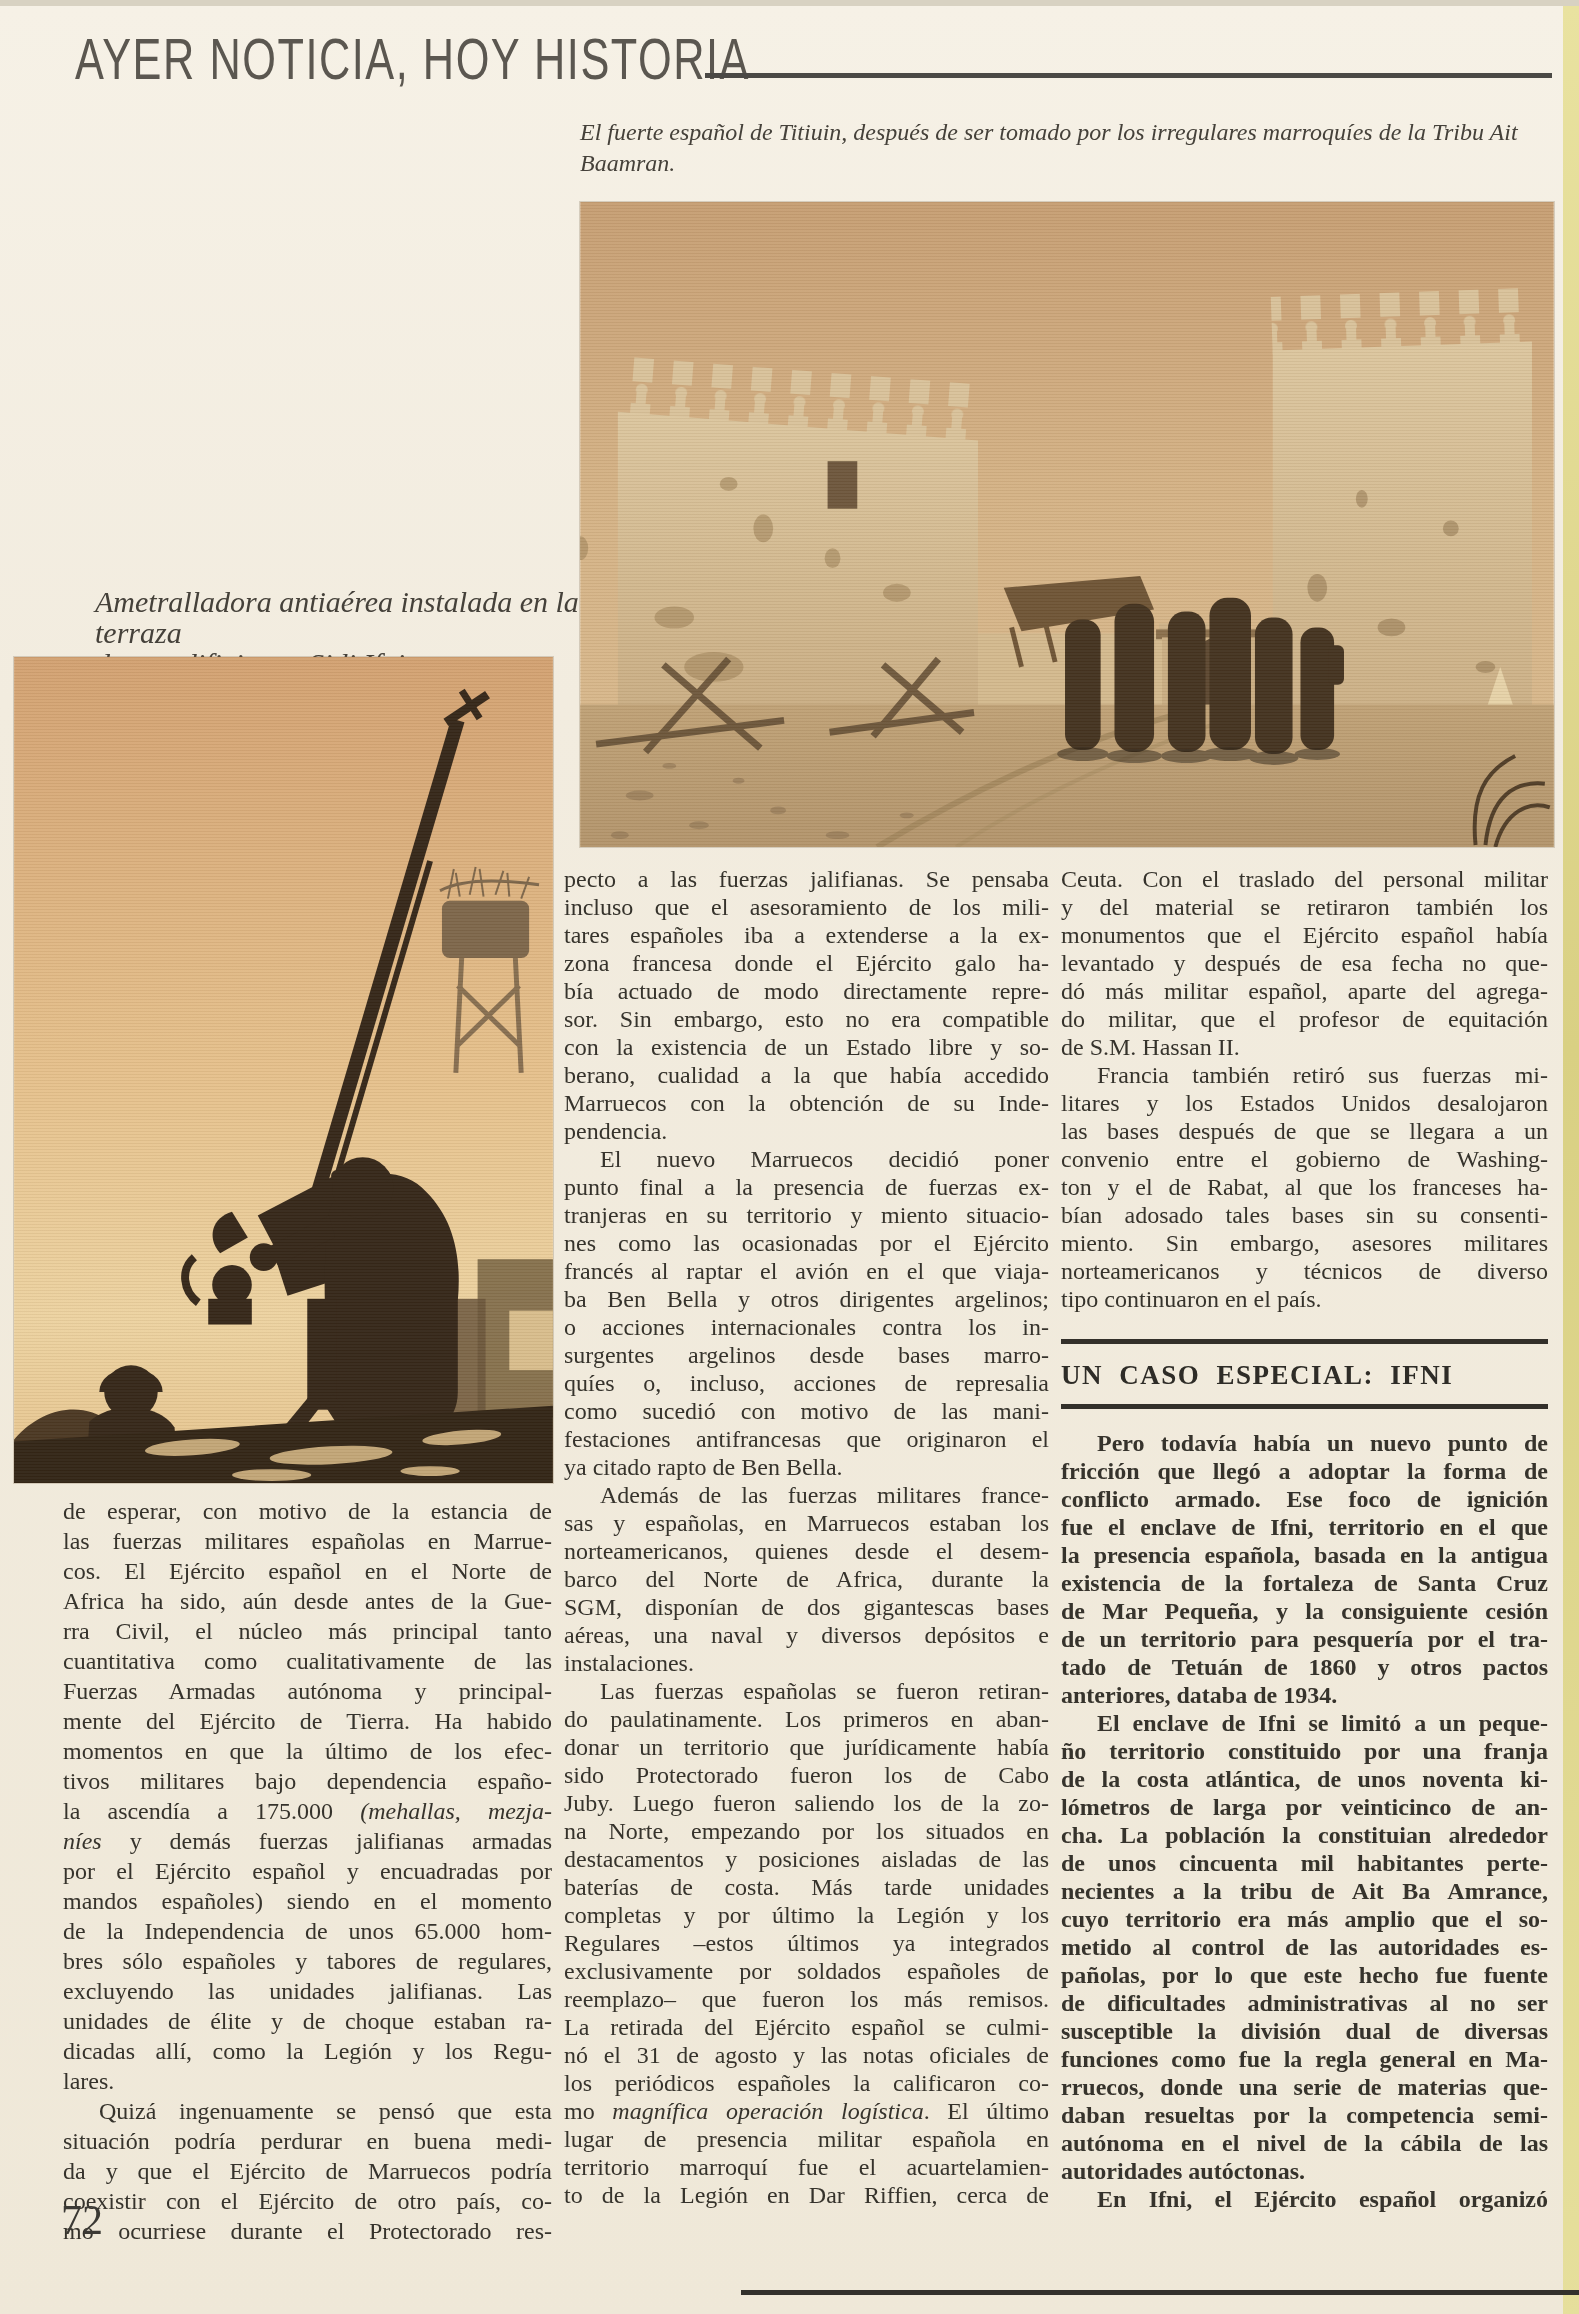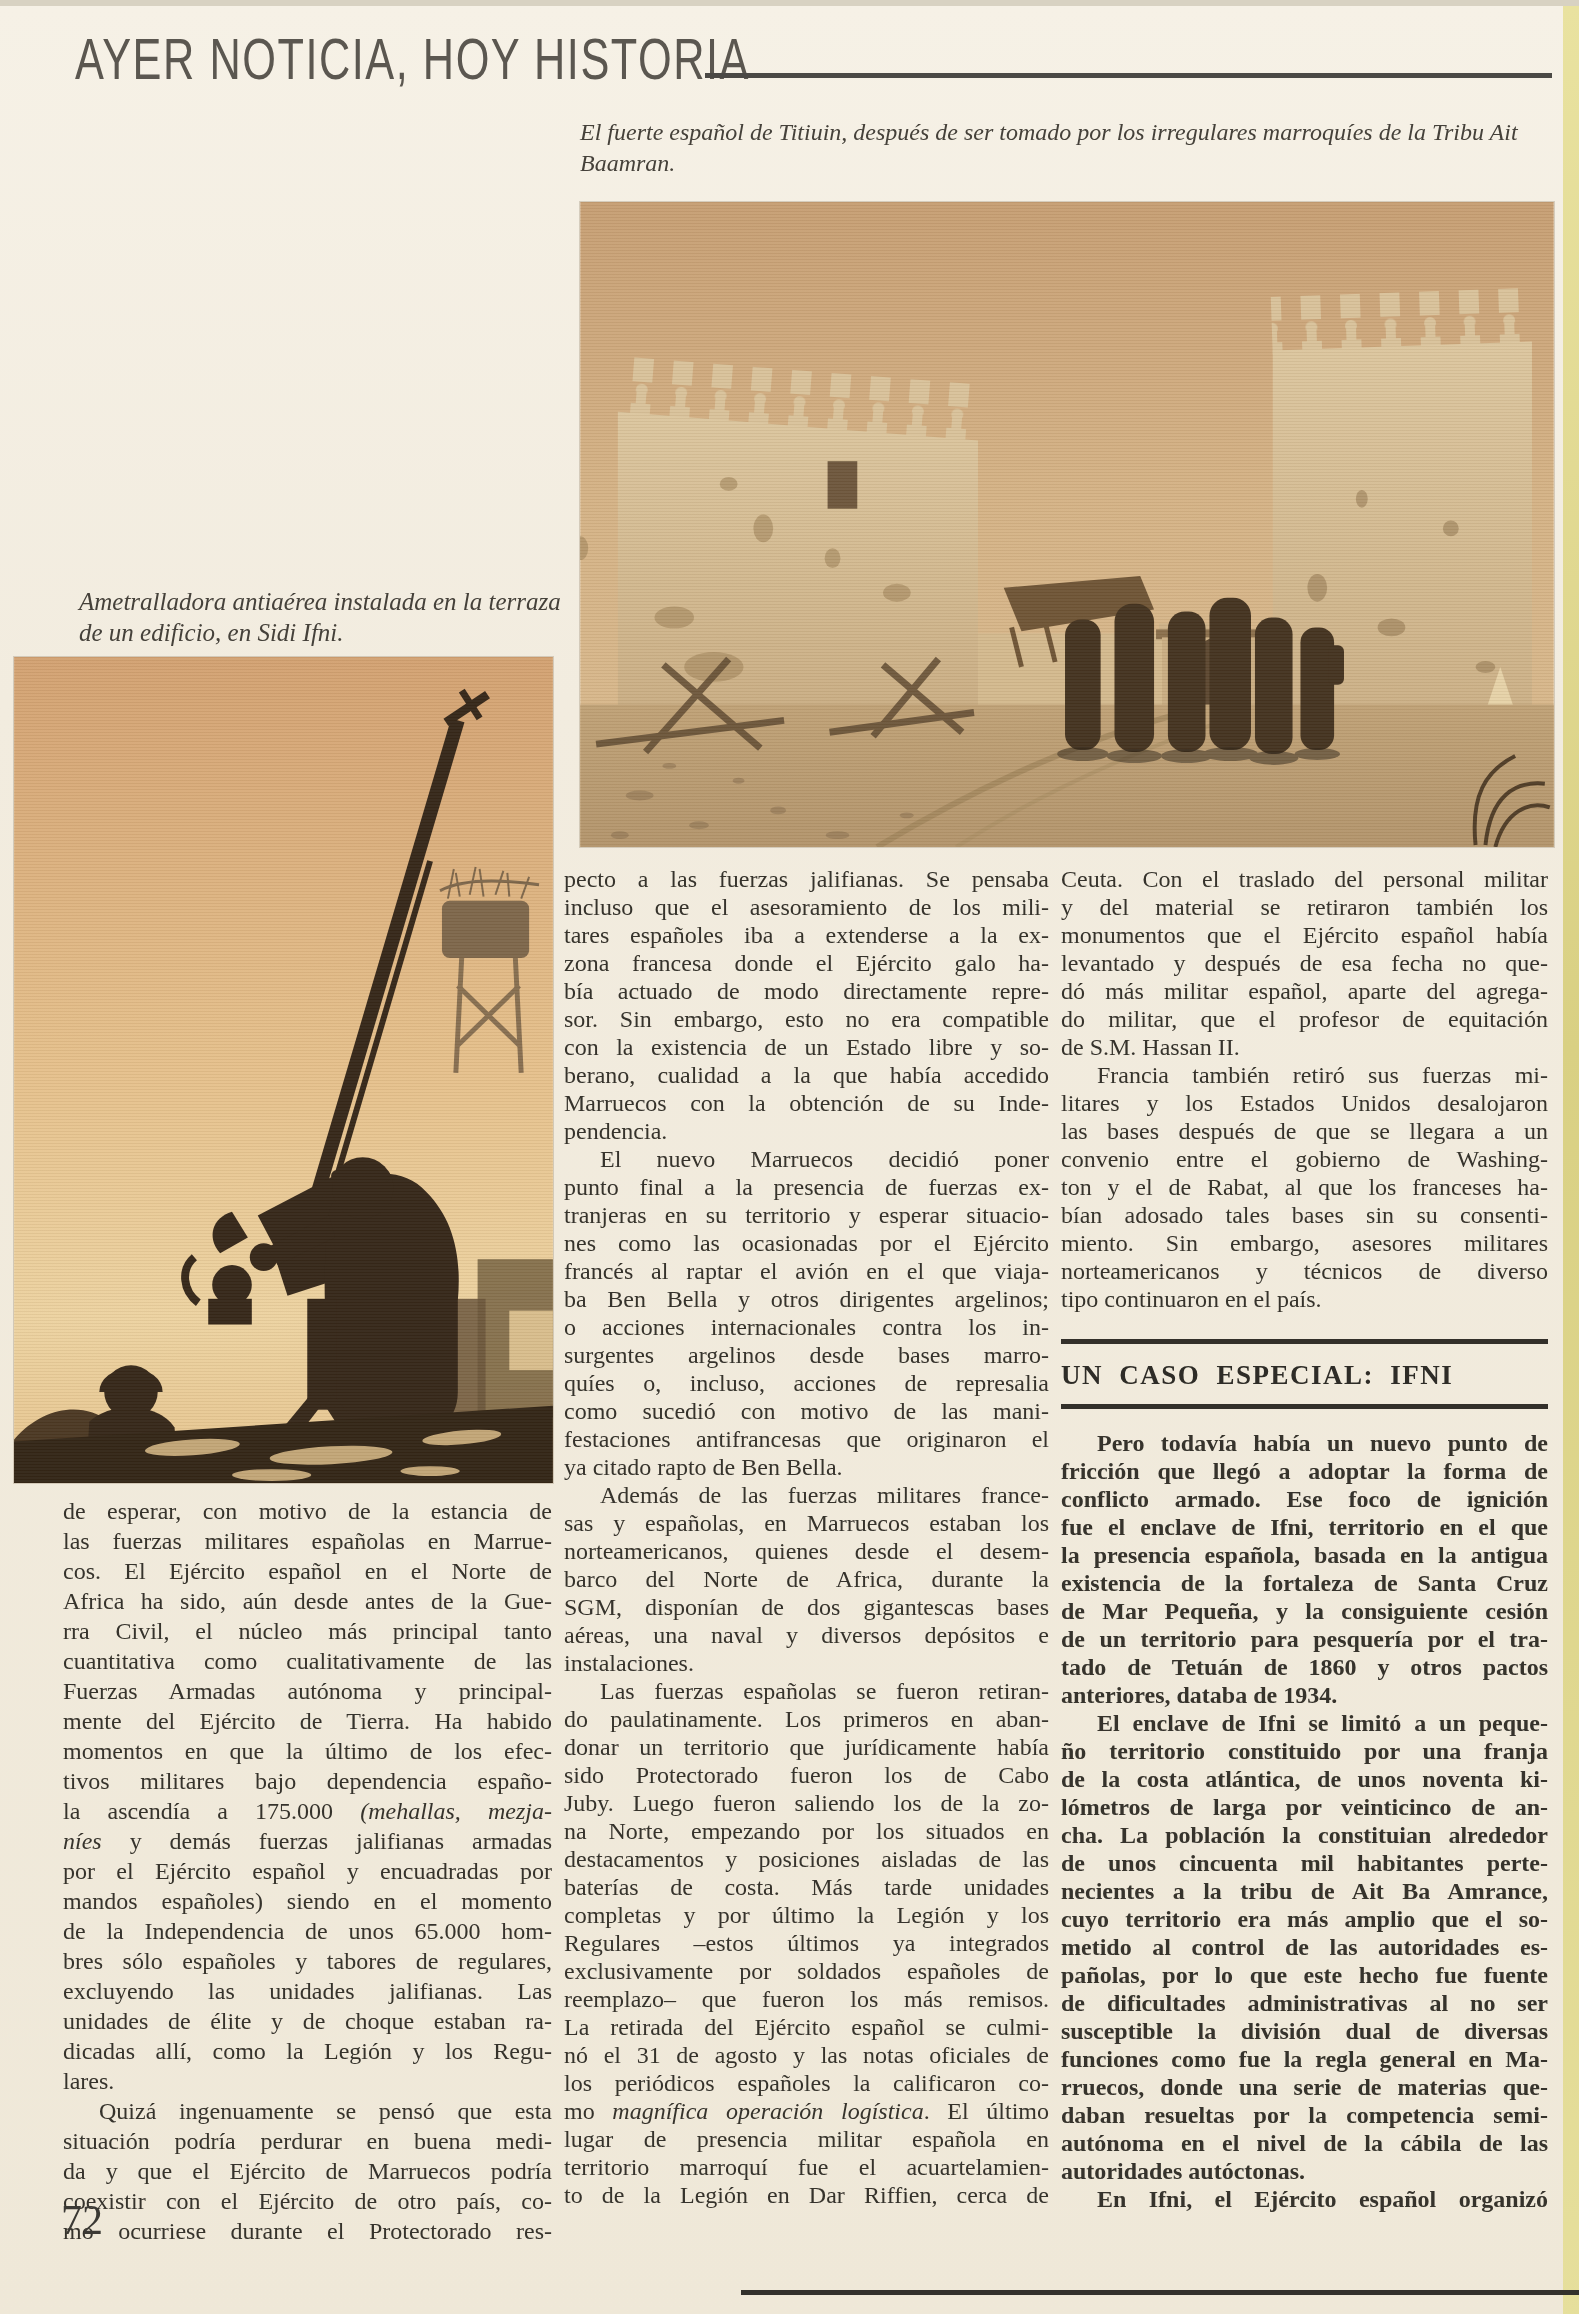--- a/index.html
+++ b/index.html
@@ -8,21 +8,21 @@
   
   .masthead{position:absolute;left:75px;top:20px;height:63px;}
   .masthead-text{display:inline-block;transform:scaleX(0.76);transform-origin:0 50%;
         font-family:"Liberation Sans",sans-serif;font-size:57px;font-weight:300;
         letter-spacing:2px;color:#5b5750;white-space:nowrap;}
   .masthead-rule{position:absolute;left:705px;top:67px;width:847px;height:5px;background:#4b4945;}
   
   .caption{position:absolute;font-family:"Liberation Serif",serif;font-style:italic;color:#45413a;}
   .caption .tl{text-align:left;text-align-last:left;}
   .caption-fort{left:580px;top:111px;width:985px;font-size:24px;line-height:31px;}
-  .caption-gun{left:79px;top:580px;width:495px;font-size:25px;line-height:31px;}
+  .caption-gun{left:95px;top:580px;width:495px;font-size:30px;line-height:31px;}
   
   .photo{position:absolute;overflow:hidden;box-shadow:0 0 0 1px rgba(120,100,70,.25);}
   .photo-fort{left:580px;top:196px;width:974px;height:645px;}
   .photo-gun{left:14px;top:651px;width:539px;height:826px;}
   .photo svg{display:block;}
   .halftone{position:absolute;inset:0;pointer-events:none;
         background:repeating-linear-gradient(180deg,rgba(70,45,20,.06) 0 1px,rgba(255,255,255,.04) 1px 3px);}
   
   .col{position:absolute;font-family:"Liberation Serif",serif;font-size:24px;
        line-height:28px;color:#36332c;}
@@ -286,21 +286,21 @@
       <div class="tl">tares españoles iba a extenderse a la ex-</div>
       <div class="tl">zona francesa donde el Ejército galo ha-</div>
       <div class="tl">bía actuado de modo directamente repre-</div>
       <div class="tl">sor. Sin embargo, esto no era compatible</div>
       <div class="tl">con la existencia de un Estado libre y so-</div>
       <div class="tl">berano, cualidad a la que había accedido</div>
       <div class="tl">Marruecos con la obtención de su Inde-</div>
       <div class="tl end">pendencia.</div>
       <div class="tl ind">El nuevo Marruecos decidió poner</div>
       <div class="tl">punto final a la presencia de fuerzas ex-</div>
-      <div class="tl">tranjeras en su territorio y esperar situacio-</div>
+      <div class="tl">tranjeras en su territorio y miento situacio-</div>
       <div class="tl">nes como las ocasionadas por el Ejército</div>
       <div class="tl">francés al raptar el avión en el que viaja-</div>
       <div class="tl">ba Ben Bella y otros dirigentes argelinos;</div>
       <div class="tl">o acciones internacionales contra los in-</div>
       <div class="tl">surgentes argelinos desde bases marro-</div>
       <div class="tl">quíes o, incluso, acciones de represalia</div>
       <div class="tl">como sucedió con motivo de las mani-</div>
       <div class="tl">festaciones antifrancesas que originaron el</div>
       <div class="tl end">ya citado rapto de Ben Bella.</div>
       <div class="tl ind">Además de las fuerzas militares france-</div>

